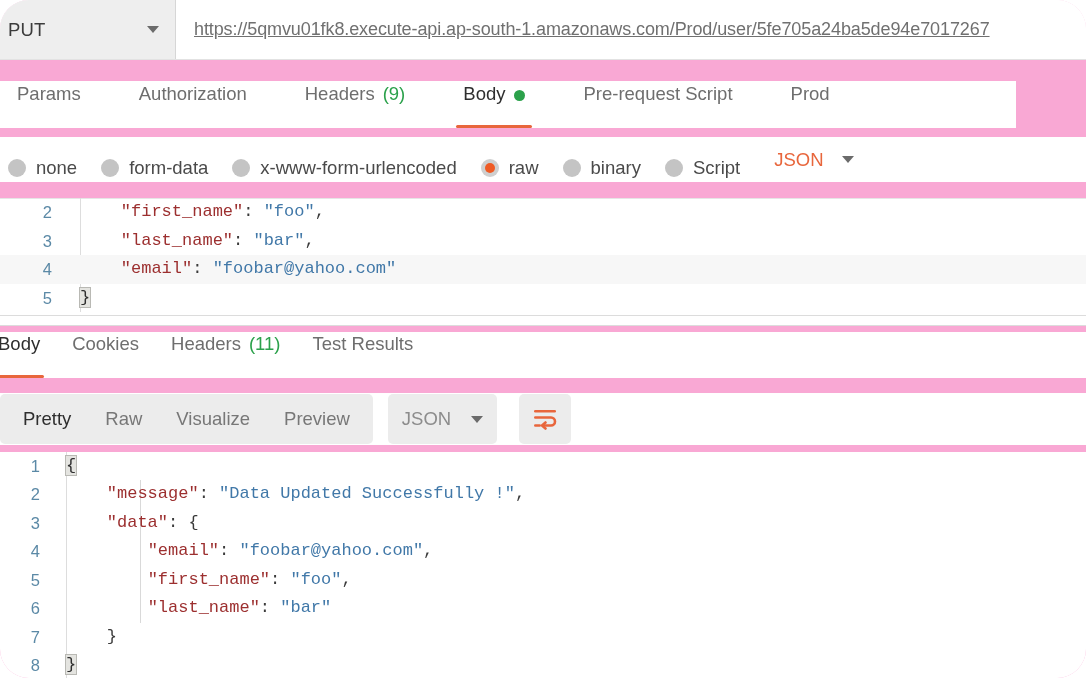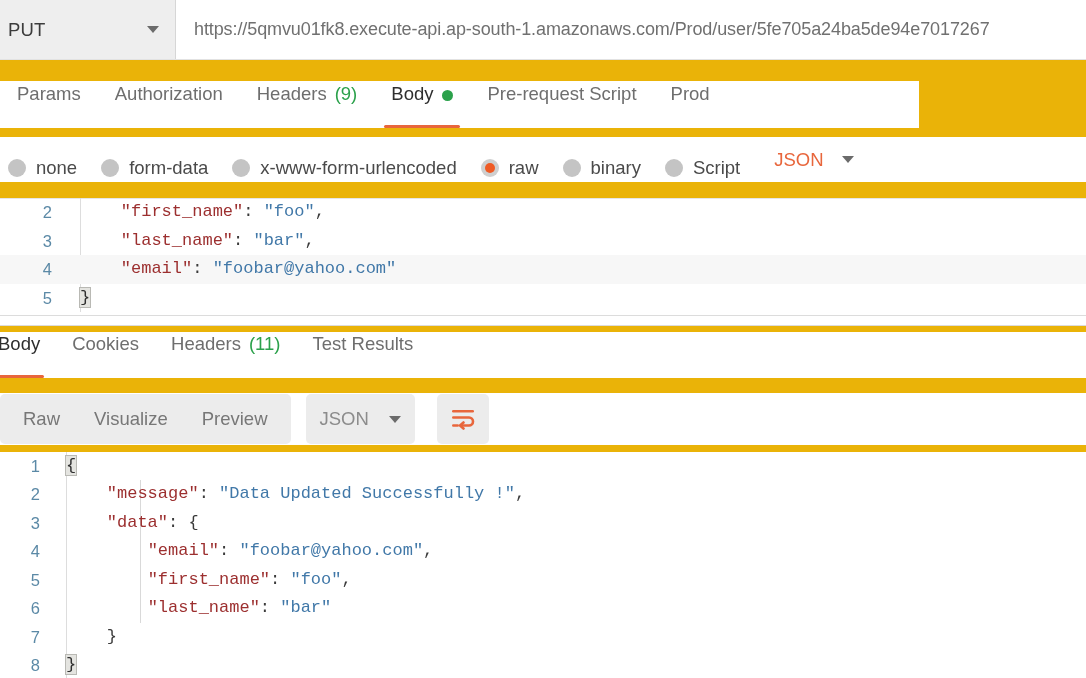--- a/index.html
+++ b/index.html
@@ -12,22 +12,23 @@
     background: #ffffff;
     font-family: "Liberation Sans", sans-serif;
     color: #3c3c3c;
     -webkit-font-smoothing: antialiased;
   }
 
   #app {
     position: relative;
     width: 1086px;
     height: 678px;
-    background: #eab308;
+    background: #f9a8d4;
     overflow: hidden;
+    border-radius: 29px;
   }
 
   
   .url-row {
     position: absolute;
     left: 0; top: 0;
     width: 1086px;
     height: 59px;
     display: flex;
     align-items: stretch;
@@ -71,39 +72,41 @@
     display: flex;
     align-items: center;
     padding-left: 18px;
     overflow: hidden;
   }
   .url-text {
     font-size: 18px;
     color: #707070;
     white-space: nowrap;
     letter-spacing: -0.1px;
+    text-decoration: underline;
   }
 
   .url-row-bottom-border {
     position: absolute;
     left: 0; top: 59px;
     width: 1086px;
     height: 1px;
     background: #e2e2e2;
   }
 
   
   .req-tabs {
     position: absolute;
     left: 0; top: 81px;
-    width: 919px;
+    width: 1016px;
     height: 47px;
     display: flex;
     align-items: flex-end;
     background: #ffffff;
+    gap: 24px;
   }
   .req-tab {
     position: relative;
     height: 47px;
     padding: 0 17px;
     display: flex;
     align-items: flex-start;
     padding-top: 2px;
     font-size: 18.5px;
     color: #6e6e6e;
@@ -481,20 +484,21 @@
         <span>Headers</span>
         <span class="tab-count">(11)</span>
       </div>
       <div class="res-tab">
         <span>Test Results</span>
       </div>
     </div>
 
   <div class="res-toolbar">
     <div class="seg-group" id="view-modes">
+        <div class="seg-btn active">Pretty</div>
         <div class="seg-btn">Raw</div>
         <div class="seg-btn">Visualize</div>
         <div class="seg-btn">Preview</div>
       </div>
     <div class="fmt-group">
       <span class="fmt-label">JSON</span>
       <span class="caret-down"></span>
     </div>
     <div class="wrap-btn">
       <svg width="26" height="22" viewBox="0 0 26 22">

